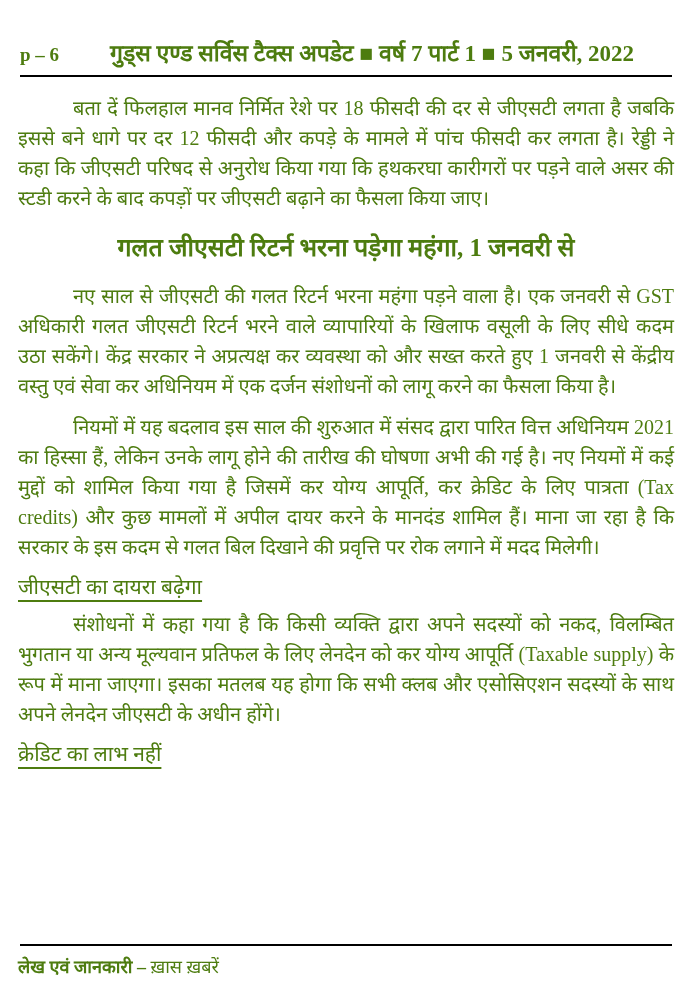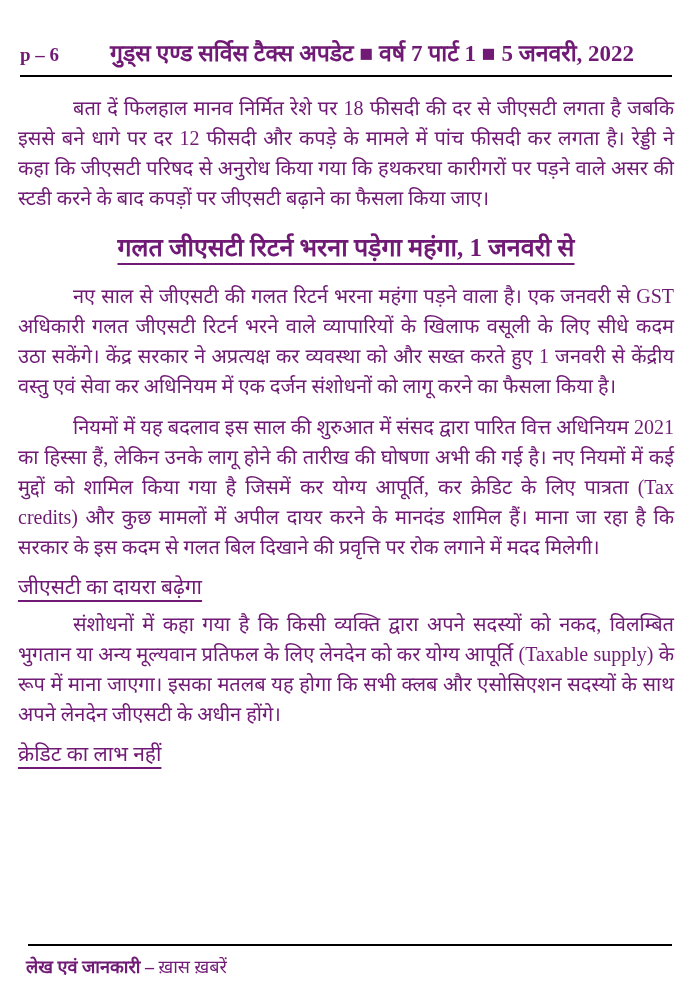--- a/index.html
+++ b/index.html
@@ -5,21 +5,21 @@
   html, body {
     margin: 0;
     padding: 0;
     background: #ffffff;
   }
   .page {
     position: relative;
     width: 692px;
     height: 1000px;
     background: #ffffff;
-    color: #701a75;
+    color: #4d7c0f;
     font-family: "Liberation Serif", "DejaVu Sans", sans-serif;
     overflow: hidden;
     box-sizing: border-box;
   }
   
   .header {
     display: flex;
     align-items: baseline;
     padding: 36px 20px 0 20px;
   }
@@ -53,40 +53,38 @@
     text-indent: 55px;
   }
   .headline {
     margin: 14px 0 12px 0;
     text-align: center;
     font-size: 25px;
     font-weight: bold;
     line-height: 42px;
   }
   .headline .hl-line {
-    text-decoration: underline;
     text-decoration-thickness: 2px;
     text-underline-offset: 7px;
   }
   .section-heading {
     margin: 6px 0 8px 0;
     font-size: 21px;
     font-weight: normal;
     line-height: 28px;
     text-decoration: underline;
     text-decoration-thickness: 2px;
     text-underline-offset: 6px;
   }
   
   .footer {
     position: absolute;
     left: 0;
     right: 0;
     bottom: 22px;
-    margin-left: 8px;
   }
   .footer-rule {
     border: none;
     border-top: 2px solid #000;
     margin: 0 20px 8px 20px;
   }
   .footer-text {
     padding: 0 18px;
     font-size: 18px;
   }

